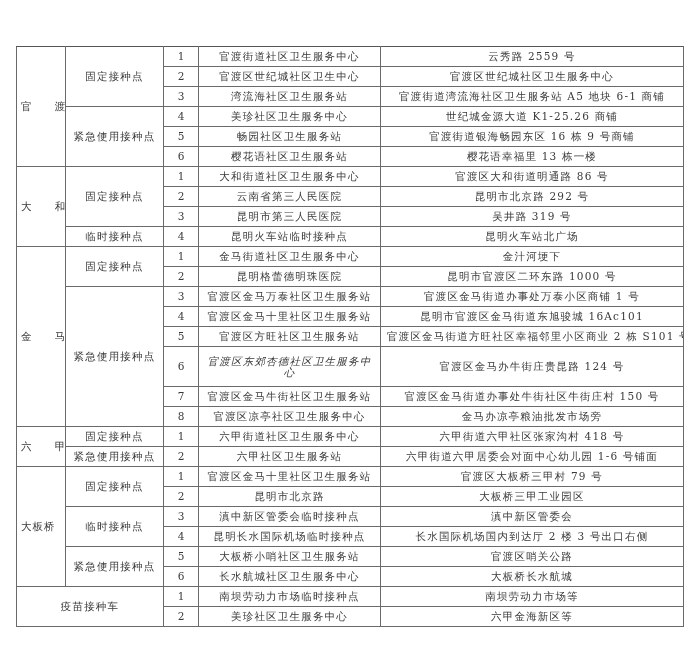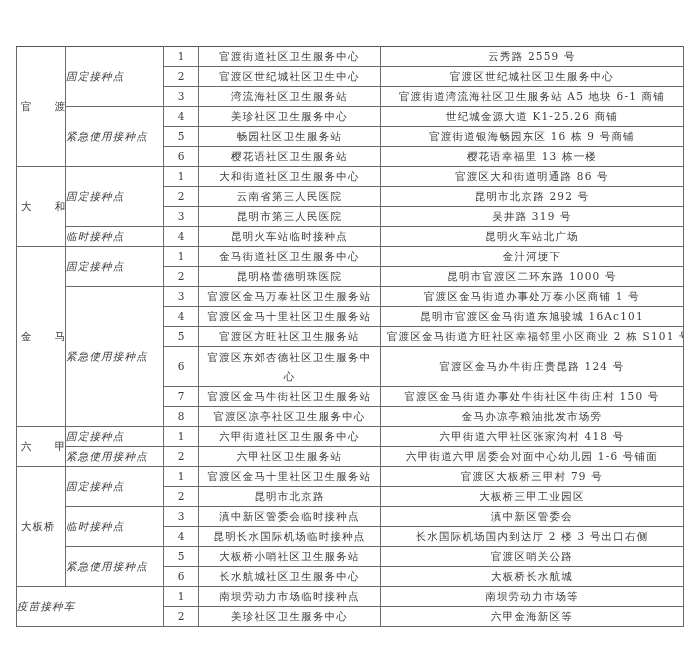--- a/index.html
+++ b/index.html
@@ -5,24 +5,24 @@
   html, body { margin: 0; padding: 0; background: #ffffff; }
   body { width: 700px; height: 662px; position: relative; overflow: hidden;
          font-family: "DejaVu Serif", "Liberation Serif", serif; color: #3a3a3a; }
   #sheet { position: absolute; left: 16px; top: 46px; width: 667px; }
   table.sites { border-collapse: collapse; width: 667px; table-layout: fixed;
                 font-size: 10.5px; letter-spacing: 1.2px; }
   table.sites td { border: 1px solid #6a6a6a; height: 19px; padding: 0 6px;
                    line-height: 19px; vertical-align: middle; white-space: nowrap; overflow: hidden; }
   table.sites td.area { text-align: left; letter-spacing: 10px; padding: 4px; }
   table.sites td.area.long { letter-spacing: 1px; margin-top: 44px; }
-  table.sites td.type { text-align: left; padding: 0; font-style: italic; }
+  table.sites td.type { text-align: center; padding: 0; }
   table.sites td.num { text-align: center; padding: 0; letter-spacing: 0; }
   table.sites td.name, table.sites td.addr { text-align: center; }
-  table.sites td.wrap { white-space: normal; line-height: 19px; }
+  table.sites td.wrap { white-space: normal; line-height: 11px; font-style: italic; }
   table.sites td.tall { height: 39px; }
   table.sites tr.group-top td { border-top: 1.5px solid #555; }
 </style>
 </head>
 <body>
 
 <div id="sheet">
   <table class="sites">
     <colgroup>
       <col style="width:49px">

